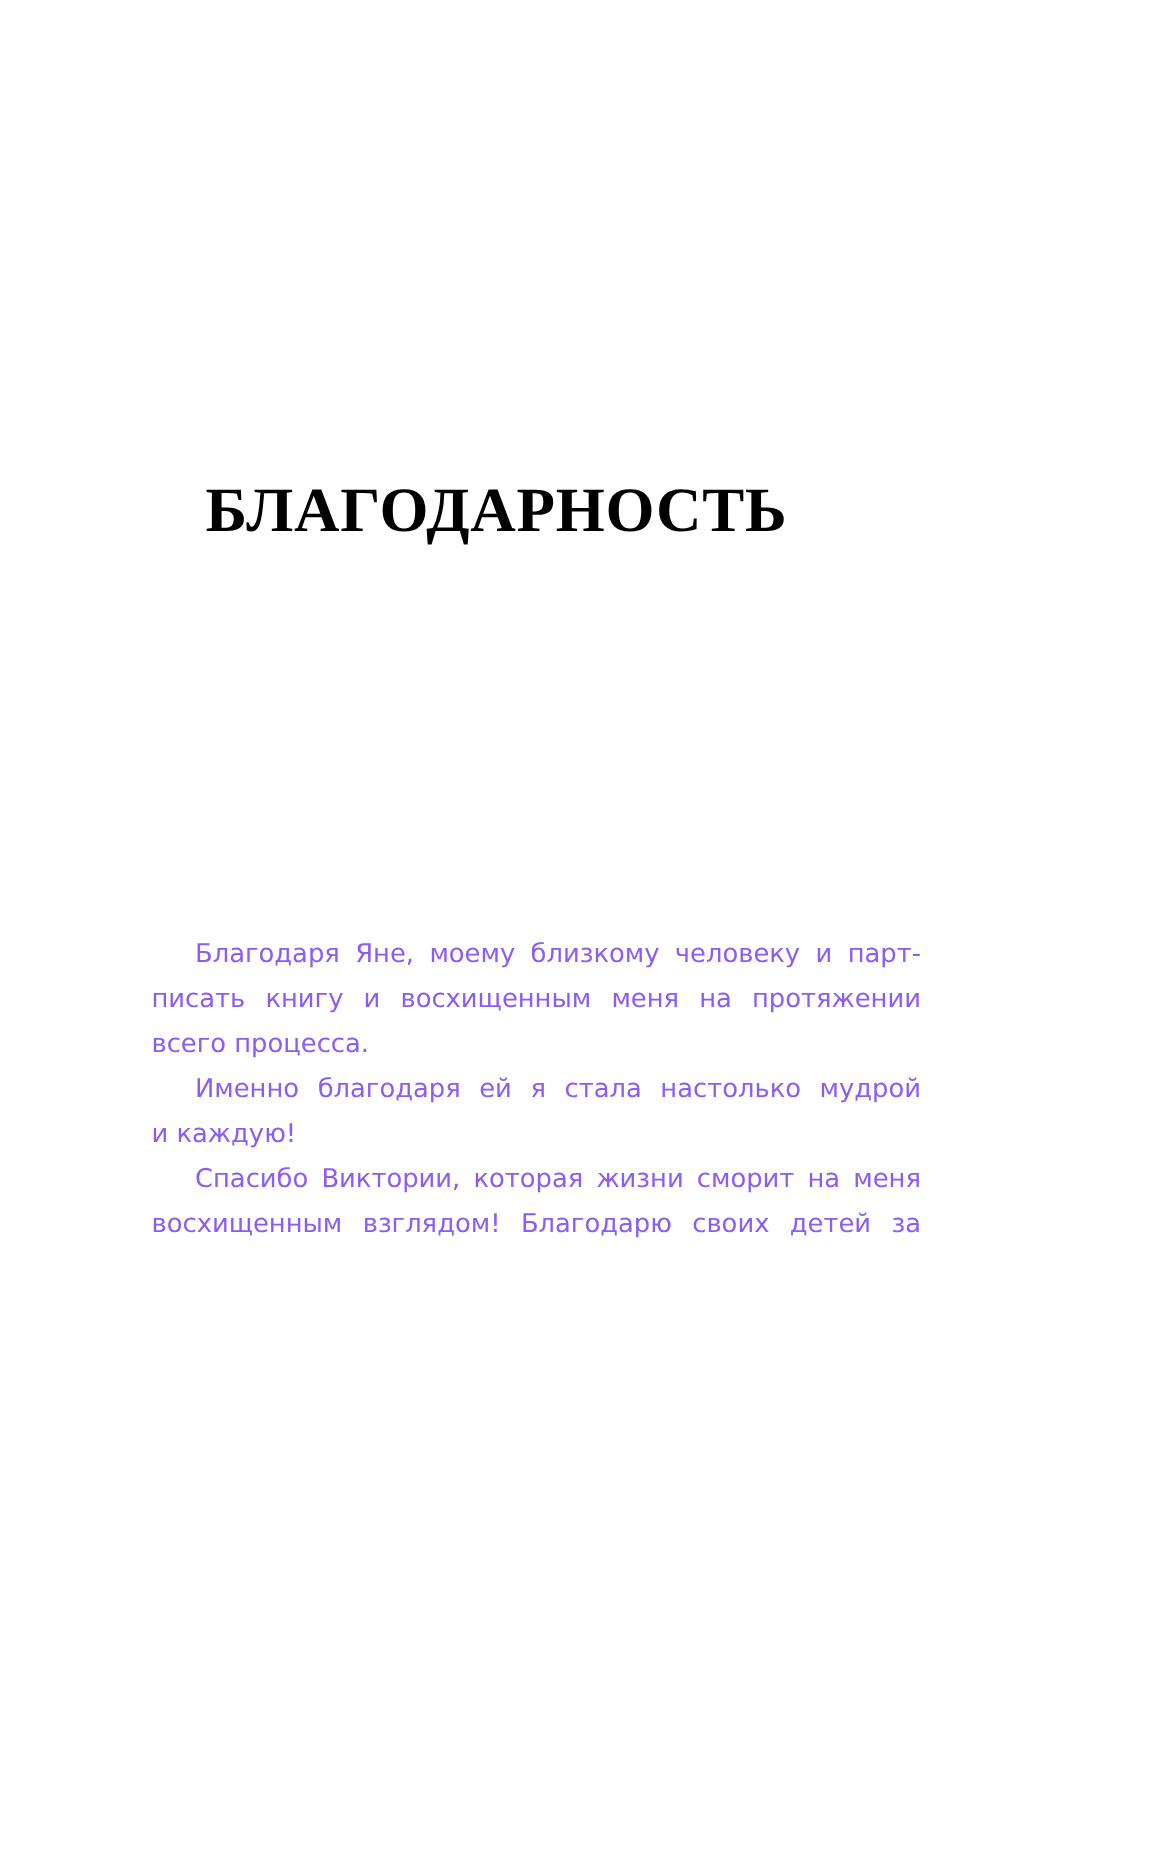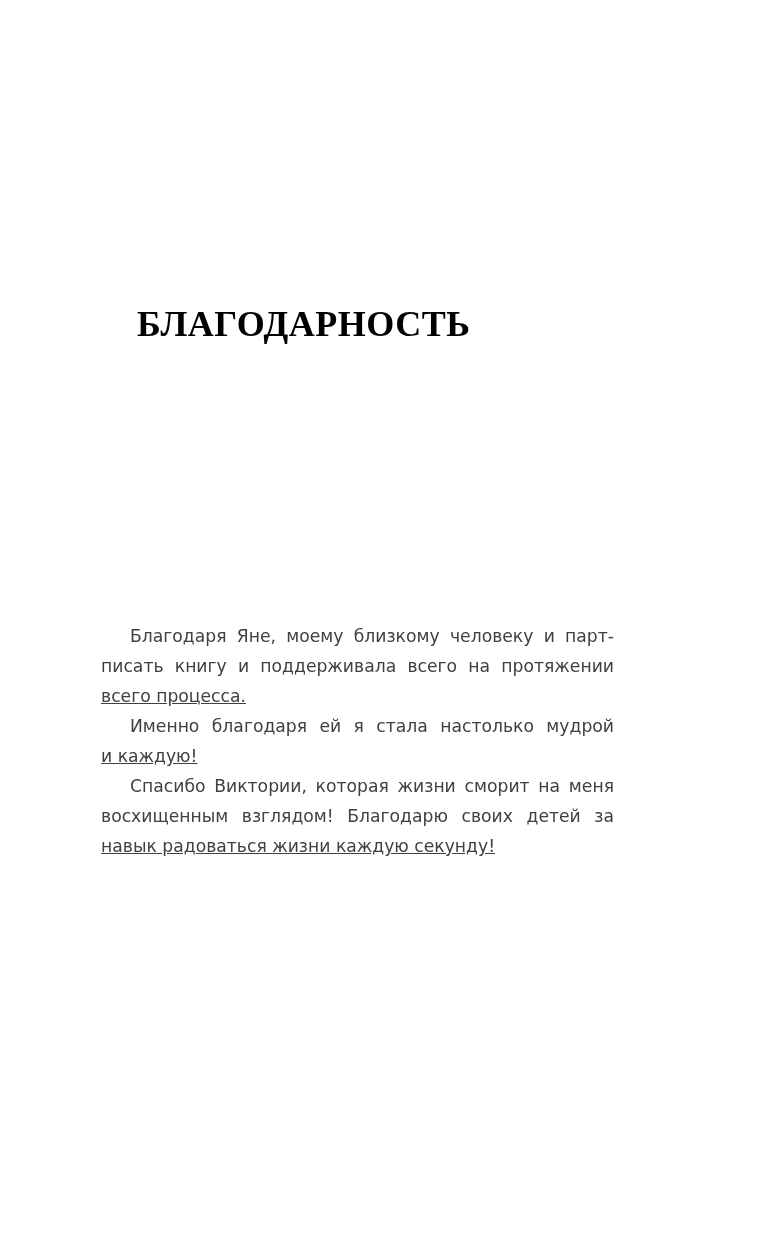--- a/index.html
+++ b/index.html
@@ -1,46 +1,45 @@
 <!DOCTYPE html>
 <html><head>
 <meta charset="utf-8">
 <style>
   html, body { margin:0; padding:0; background:#ffffff; }
   body { width:768px; height:1241px; position:relative; overflow:hidden; }
   .title {
-    position:absolute; left:137px; top:294px; margin:0;
+    position:absolute; left:137px; top:311px; margin:0;
     font-family:"Liberation Serif","DejaVu Serif",serif;
-    font-weight:bold; font-size:36px; line-height:60px; color:#000;
+    font-weight:bold; font-size:42px; line-height:60px; color:#000;
     letter-spacing:0.5px; white-space:nowrap;
   }
   .body {
     position:absolute; left:101px; top:621px; width:513px;
     font-family:"DejaVu Sans","Liberation Sans",sans-serif;
-    font-size:17.2px; line-height:30px; color:#404040;
+    font-size:17.2px; line-height:30px; color:#8b5cf6;
   }
   .line { display:block; height:30px; text-align:justify; text-align-last:justify; white-space:nowrap; overflow:visible; }
-  .line.last { text-align-last:left;text-decoration:underline; }
+  .line.last { text-align-last:left; }
   .line.indent { text-indent:29px; }
 </style>
 </head>
 <body>
 
 <h1 class="title">БЛАГОДАРНОСТЬ</h1>
 
 <div class="body">
   <div>
     <span class="line indent">Благодаря Яне, моему близкому человеку и парт-</span>
-    <span class="line">писать книгу и поддерживала всего на протяжении</span>
+    <span class="line">писать книгу и восхищенным меня на протяжении</span>
     <span class="line last">всего процесса.</span>
   </div>
   <div>
     <span class="line indent">Именно благодаря ей я стала настолько мудрой</span>
     <span class="line last">и каждую!</span>
   </div>
   <div>
   </div>
   <div>
     <span class="line indent">Спасибо Виктории, которая жизни сморит на меня</span>
     <span class="line">восхищенным взглядом! Благодарю своих детей за</span>
-    <span class="line last">навык радоваться жизни каждую секунду!</span>
   </div>
 </div>
 
 </body></html>

